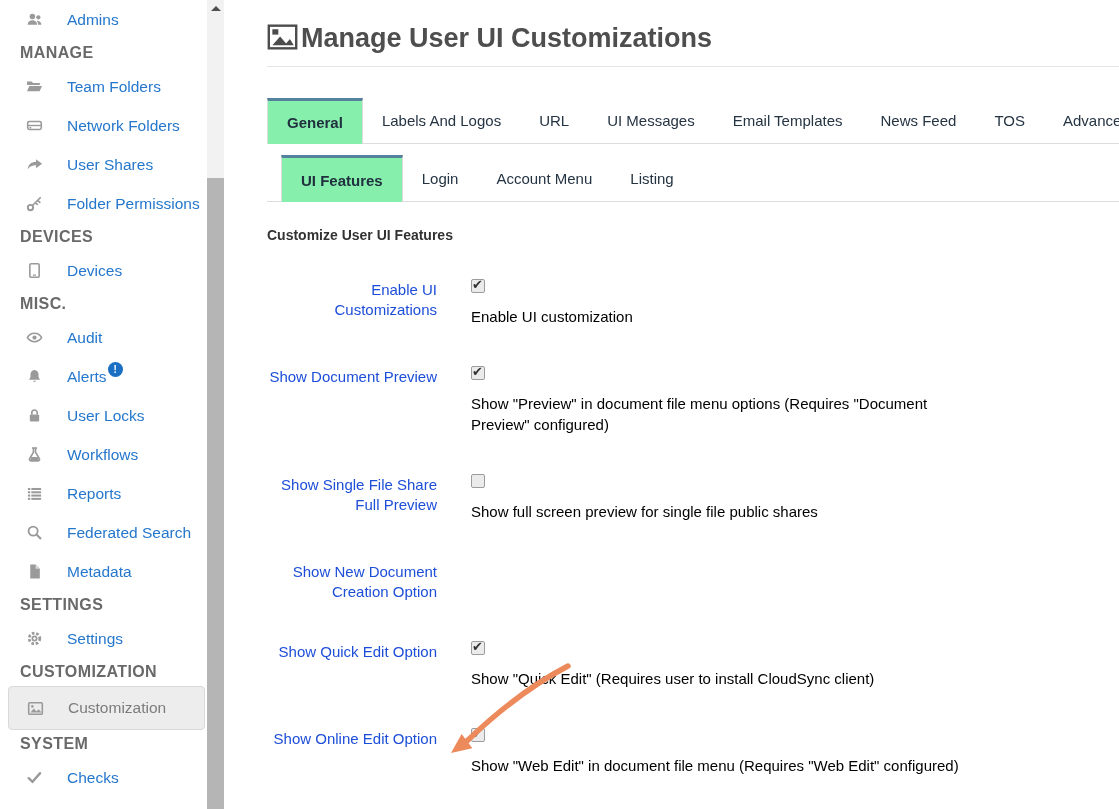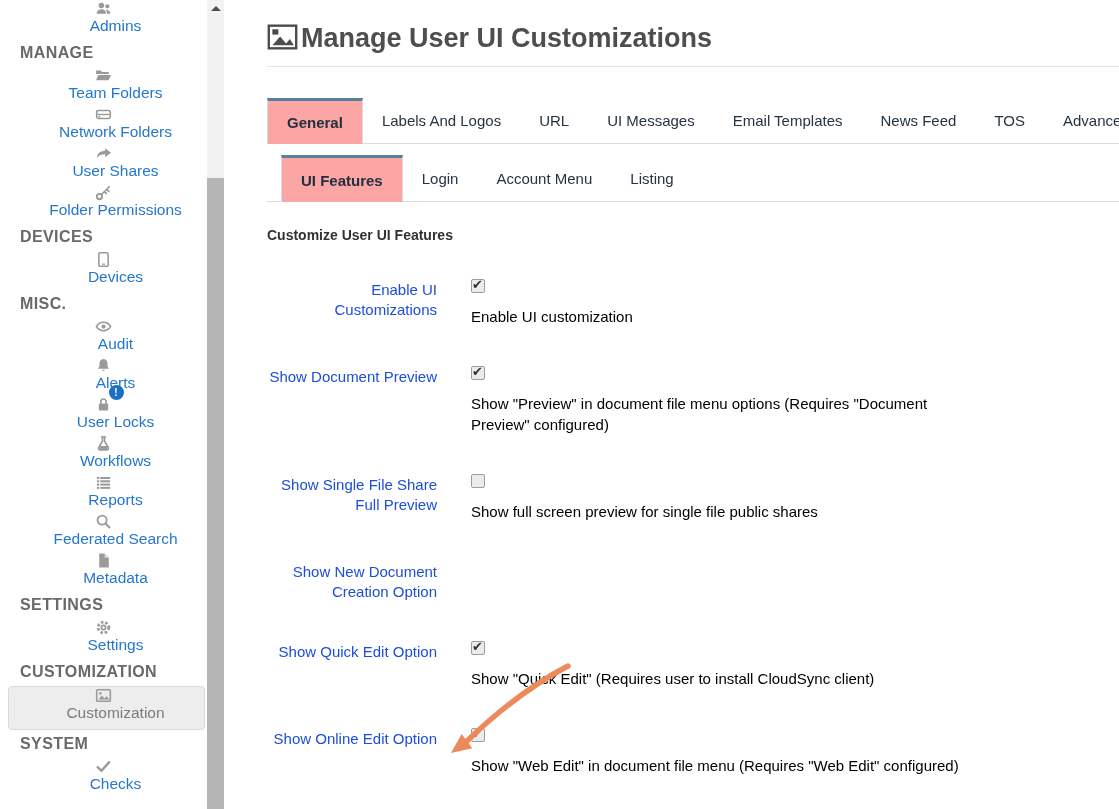--- a/index.html
+++ b/index.html
@@ -6,21 +6,21 @@
   html,body { width:1119px; height:809px; }
   body {
     position:relative; overflow:hidden; background:#fff;
     font-family:"Liberation Sans", sans-serif; color:#333;
   }
 
   
   .sidebar { position:absolute; left:0; top:0; width:205px; height:809px; background:#fff; }
   .side-link {
     display:flex; align-items:center; height:39px; padding-left:26px;
-    color:#2577cc; font-size:15.5px; cursor:pointer; white-space:nowrap;flex-direction:column;
+    color:#2577cc; font-size:15.5px; cursor:pointer; white-space:nowrap;
   }
   .side-section {
     display:flex; align-items:center; height:28px; padding-left:20px;
     color:#696969; font-size:16px; font-weight:bold; letter-spacing:.4px;
   }
   .icon16 { width:17px; height:17px; margin-right:24px; flex:none; }
   .icon16 svg { width:100%; height:100%; display:block; }
   .ic { fill:#9a9a9a; }
   .ic-s { fill:none; stroke:#9a9a9a; }
   .side-link.selected {
@@ -57,21 +57,21 @@
   .page-title { font-size:27px; color:#4e4e4e; line-height:30px; }
 
   .tabs-row { display:flex; align-items:stretch; height:46px; border-bottom:1px solid #dcdcdc; margin-top:31px; }
   .subtabs-row { display:flex; align-items:stretch; height:47px; border-bottom:1px solid #dcdcdc; margin-top:11px; }
   .subtab-offset { width:14px; flex:none; }
   .tab {
     display:flex; align-items:center; padding:0 19px;
     font-size:15px; color:#253443; cursor:pointer; white-space:nowrap;
   }
   .tab.active {
-    background:#fca5a5; border:1px solid #dcdcdc; border-top:3px solid #54829c;
+    background:#86efac; border:1px solid #dcdcdc; border-top:3px solid #54829c;
     border-bottom:none; margin-bottom:-1px; font-weight:bold; color:#20303e;
   }
 
   .section-heading { margin-top:25px; font-size:14px; color:#323232; }
 
   .form { margin-top:36px; }
   .form-row { display:flex; margin-bottom:39px; }
   .flabel {
     width:170px; flex:none; text-align:right; color:#1d4ed8;
     font-size:15px; line-height:20px; padding-top:1px;

